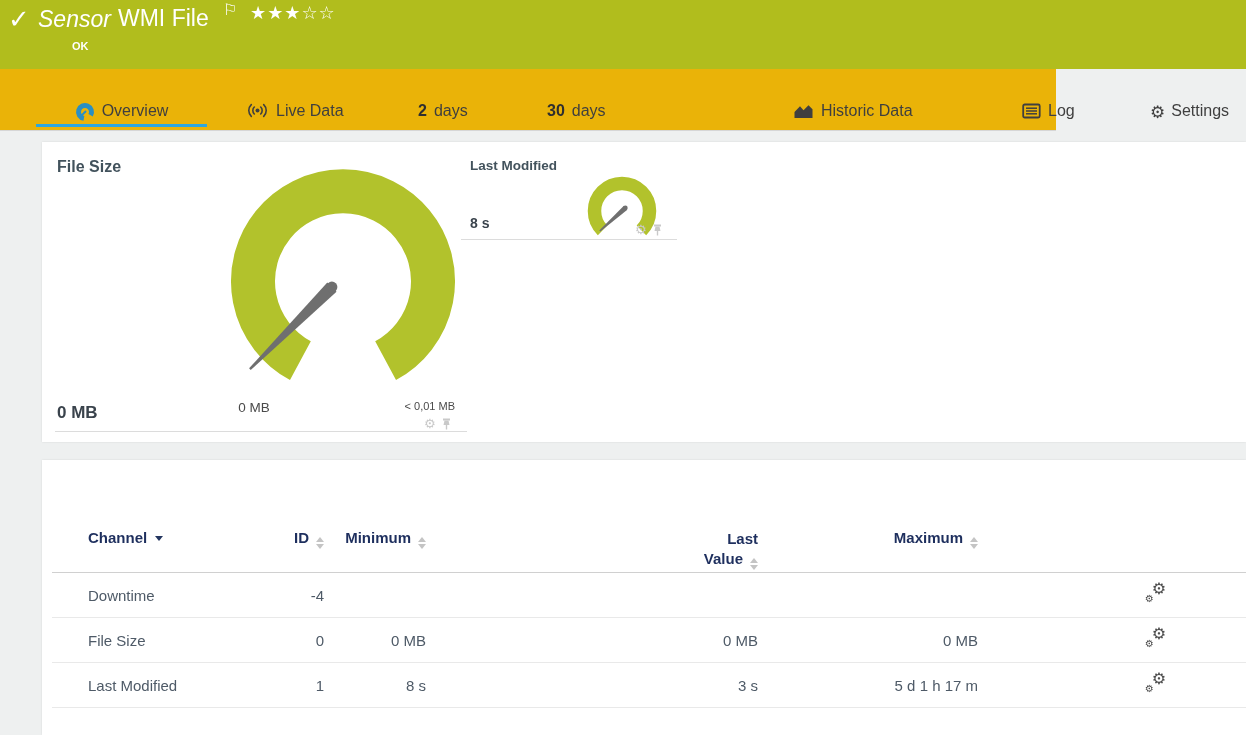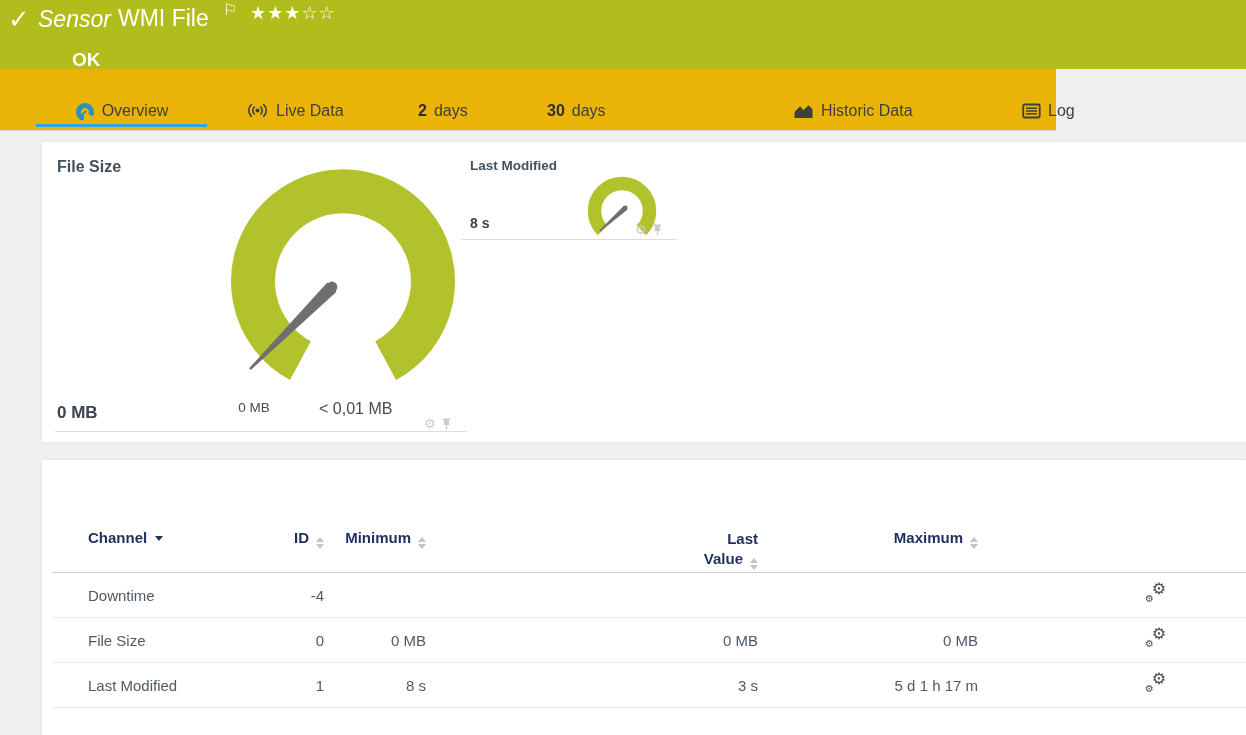--- a/index.html
+++ b/index.html
@@ -8,21 +8,21 @@
   .abs{position:absolute;}
   #page{position:relative;width:1246px;height:735px;}
 
   
   #hdr{left:0;top:0;width:1246px;height:69px;background:#b1bd1d;color:#fff;}
   #hdr .check{left:8px;top:4px;font-size:26px;font-weight:bold;}
   #hdr .kind{left:38px;top:6px;font-size:23px;font-style:italic;font-weight:400;}
   #hdr .title{left:118px;top:5px;font-size:23px;font-weight:normal;}
   #hdr .flag{left:223px;top:0px;font-size:16px;}
   #hdr .stars{left:250px;top:2px;font-size:18px;letter-spacing:1px;}
-  #hdr .status{left:72px;top:49px;font-size:19px;font-weight:bold;}
+  #hdr .status{left:72px;top:40px;font-size:11px;font-weight:bold;}
 
   
   #tabs{left:0;top:69px;width:1056px;height:62px;background:#eab308;
         border-bottom:1px solid #d6d6d6;box-sizing:border-box;}
   .tab{position:absolute;top:0;height:61px;padding-top:33px;box-sizing:border-box;
        font-size:16px;color:#3f3f3f;white-space:nowrap;cursor:pointer;}
   .tab .lbl{vertical-align:top;}
   .tab .num{font-weight:bold;color:#2f2f2f;margin-right:7px;}
   .tab svg{vertical-align:-3px;margin-right:7px;}
   .tab .gearglyph{font-size:17px;color:#3f3f3f;margin-right:6px;vertical-align:-1px;}
@@ -39,21 +39,21 @@
   
   .panel{background:#fff;box-shadow:0 0 2px rgba(0,0,0,0.10);}
   #panel-gauges{left:42px;top:142px;width:1204px;height:300px;}
   #panel-table{left:42px;top:460px;width:1204px;height:275px;}
 
   
   .blk-title{font-weight:bold;color:#42525c;}
   #fs-title{left:15px;top:16px;font-size:16px;}
   #lm-title{left:428px;top:16px;font-size:13.5px;}
   #fs-min{left:162px;top:258px;width:100px;text-align:center;font-size:13.5px;color:#4a4a4a;}
-  #fs-max{left:277px;top:258px;width:120px;text-align:left;font-size:16px;color:#4a4a4a;}
+  #fs-max{left:293px;top:258px;width:120px;text-align:right;font-size:11px;color:#4a4a4a;}
   #fs-value{left:15px;top:261px;font-size:17px;font-weight:bold;color:#3a434c;}
   #lm-value{left:428px;top:73px;font-size:14px;font-weight:bold;color:#3a434c;}
   .sep{height:1px;background:#dcdcdc;}
   #fs-sep{left:13px;top:289px;width:412px;}
   #lm-sep{left:419px;top:97px;width:216px;}
   .tools{color:#c9c9c9;font-size:13px;display:flex;align-items:center;gap:5px;}
   #fs-tools{left:382px;top:275px;}
   #lm-tools{left:593px;top:81px;}
   .tools .gearglyph{font-size:13px;line-height:1;}
 
@@ -132,20 +132,23 @@
 
     <div class="tab" id="tab-log">
       <svg width="19" height="16" viewBox="0 0 19 16">
         <rect x="1.2" y="1.5" width="16.5" height="13" rx="1.5" fill="none" stroke="#3f3f3f" stroke-width="1.8"></rect>
         <line x1="4" y1="5.2" x2="15" y2="5.2" stroke="#3f3f3f" stroke-width="1.5"></line>
         <line x1="4" y1="8" x2="15" y2="8" stroke="#3f3f3f" stroke-width="1.5"></line>
         <line x1="4" y1="10.8" x2="15" y2="10.8" stroke="#3f3f3f" stroke-width="1.5"></line>
       </svg><span class="lbl">Log</span>
     </div>
 
+    <div class="tab" id="tab-settings">
+      <span class="gearglyph">⚙</span><span class="lbl">Settings</span>
+    </div>
   </div>
 
   <div id="panel-gauges" class="abs panel">
 
     <div class="abs blk-title" id="fs-title">File Size</div>
     <div class="abs blk-title" id="lm-title">Last Modified</div>
 
     <svg class="abs" style="left:0;top:0;pointer-events:none;" width="1204" height="300" viewBox="0 0 1204 300">
 
       <path d="M 258.4 218.6 A 90 90 0 1 1 343.6 218.6" fill="none" stroke="#b2c22c" stroke-width="44"></path>

